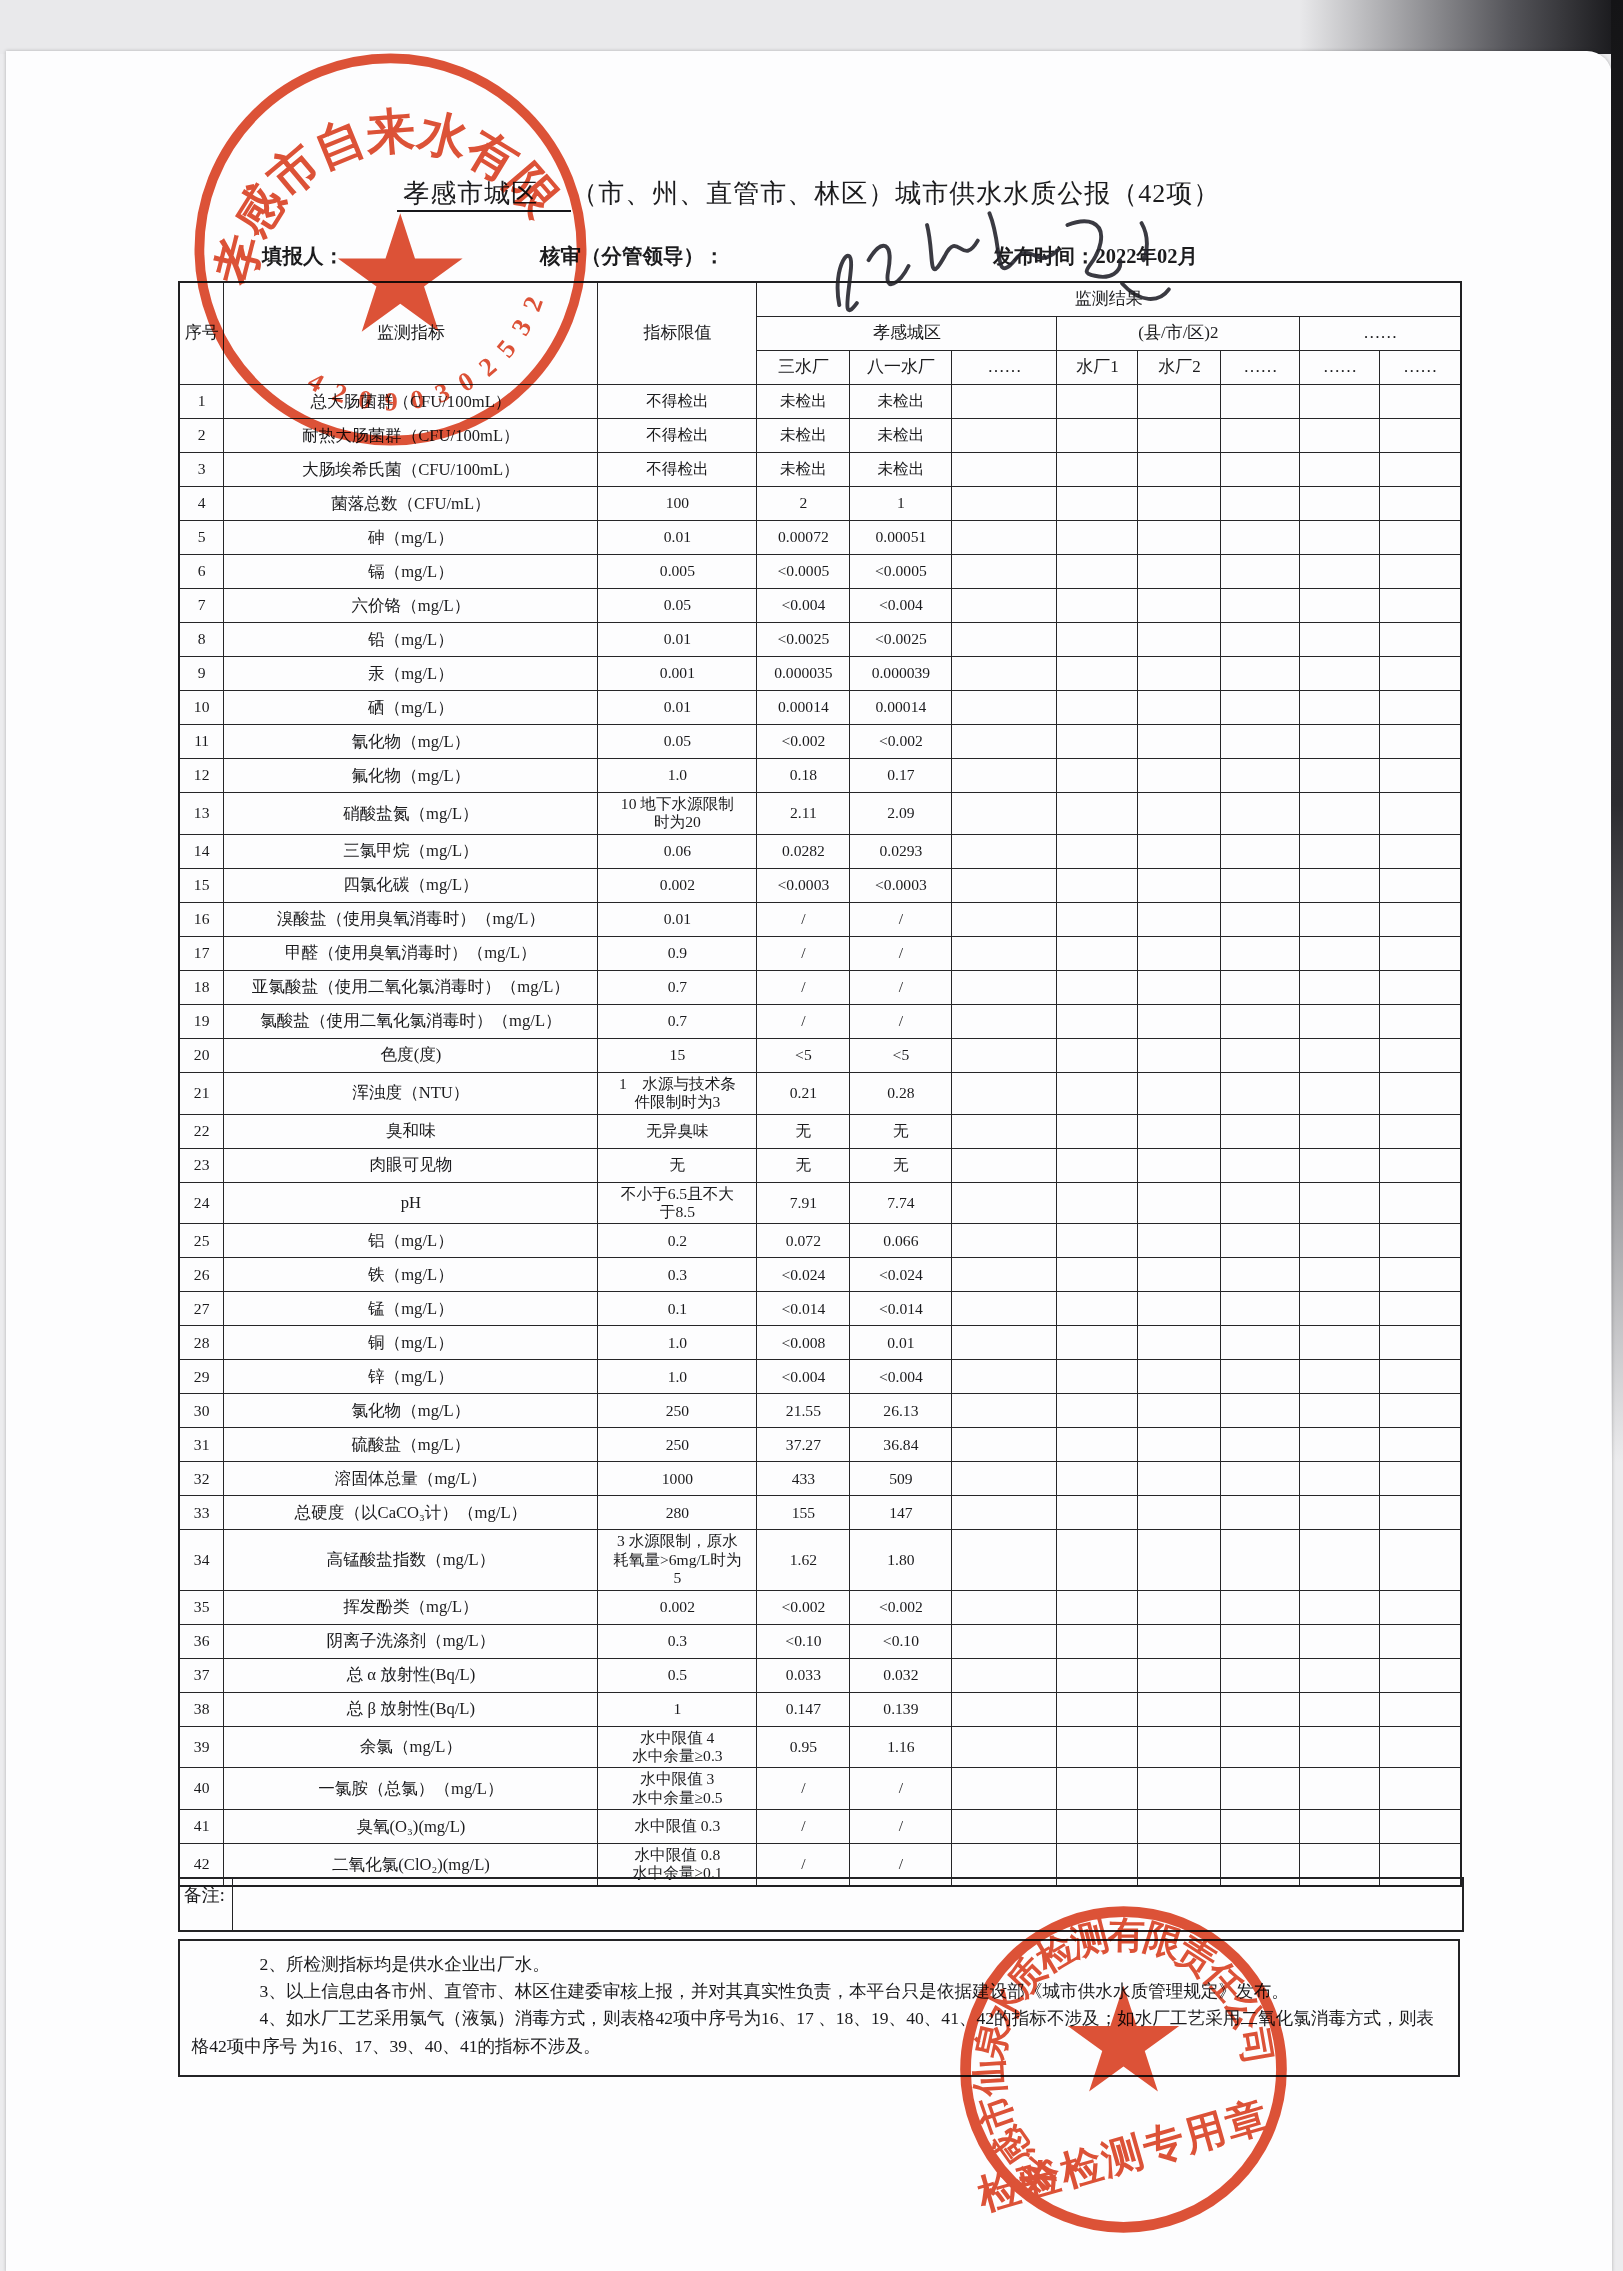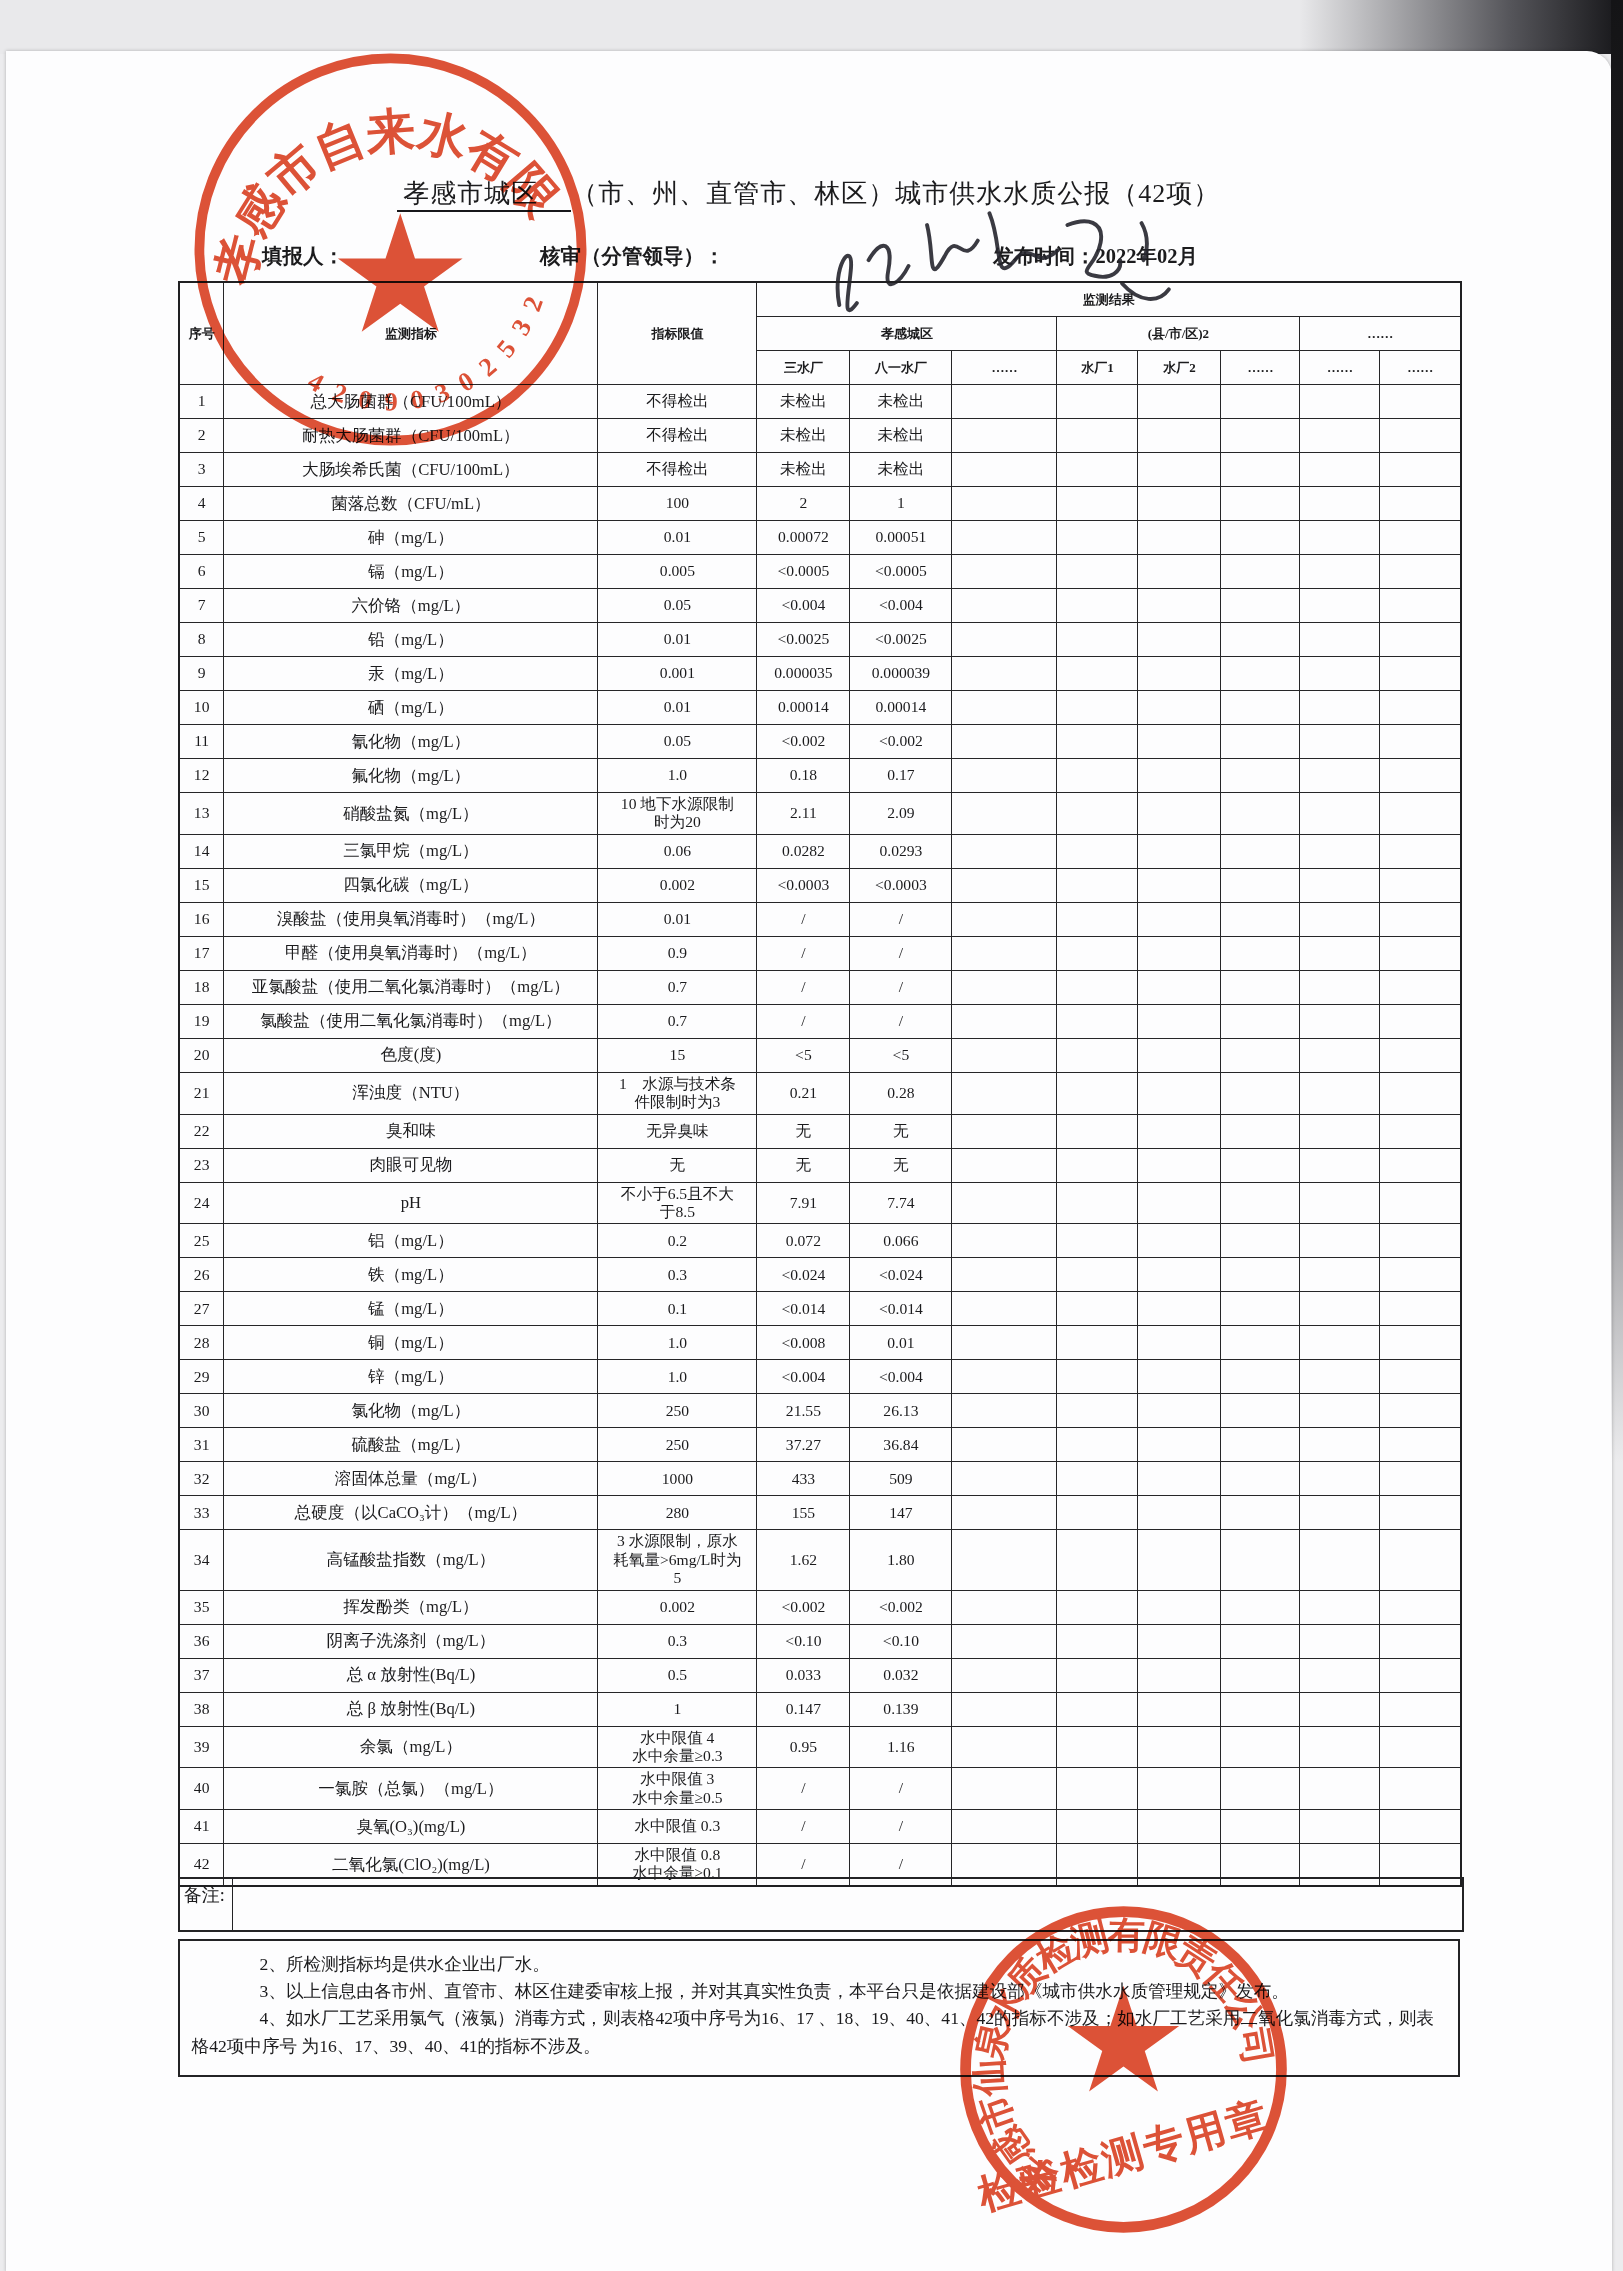--- a/index.html
+++ b/index.html
@@ -43,21 +43,21 @@
     font-size:15.6px;
   }
   table.main th,table.main td{
     border:1.5px solid #262628;
     padding:2px 3.9px;
     text-align:center;vertical-align:middle;
     line-height:1.18;
     overflow:hidden;
   }
   table.main{border:2.4px solid #202022;}
-  table.main thead th{font-size:13px;font-weight:bold;height:29px;}
+  table.main thead th{font-size:17px;font-weight:normal;height:29px;}
   table.main td{height:29px;}
   td.ind{text-align:left;padding-left:7.8px;font-size:16.6px;}
   td.lim,td.val{white-space:pre-line;}
   tr.hdr2 th{height:39px;font-size:17.6px;}
   tr.hdr3 th{height:33px;}
 
   .remark-box{
     position:absolute;left:172px;top:1826px;width:1282px;height:51px;
     border:2.1px solid #232325;background:transparent;
     font-size:18px;

